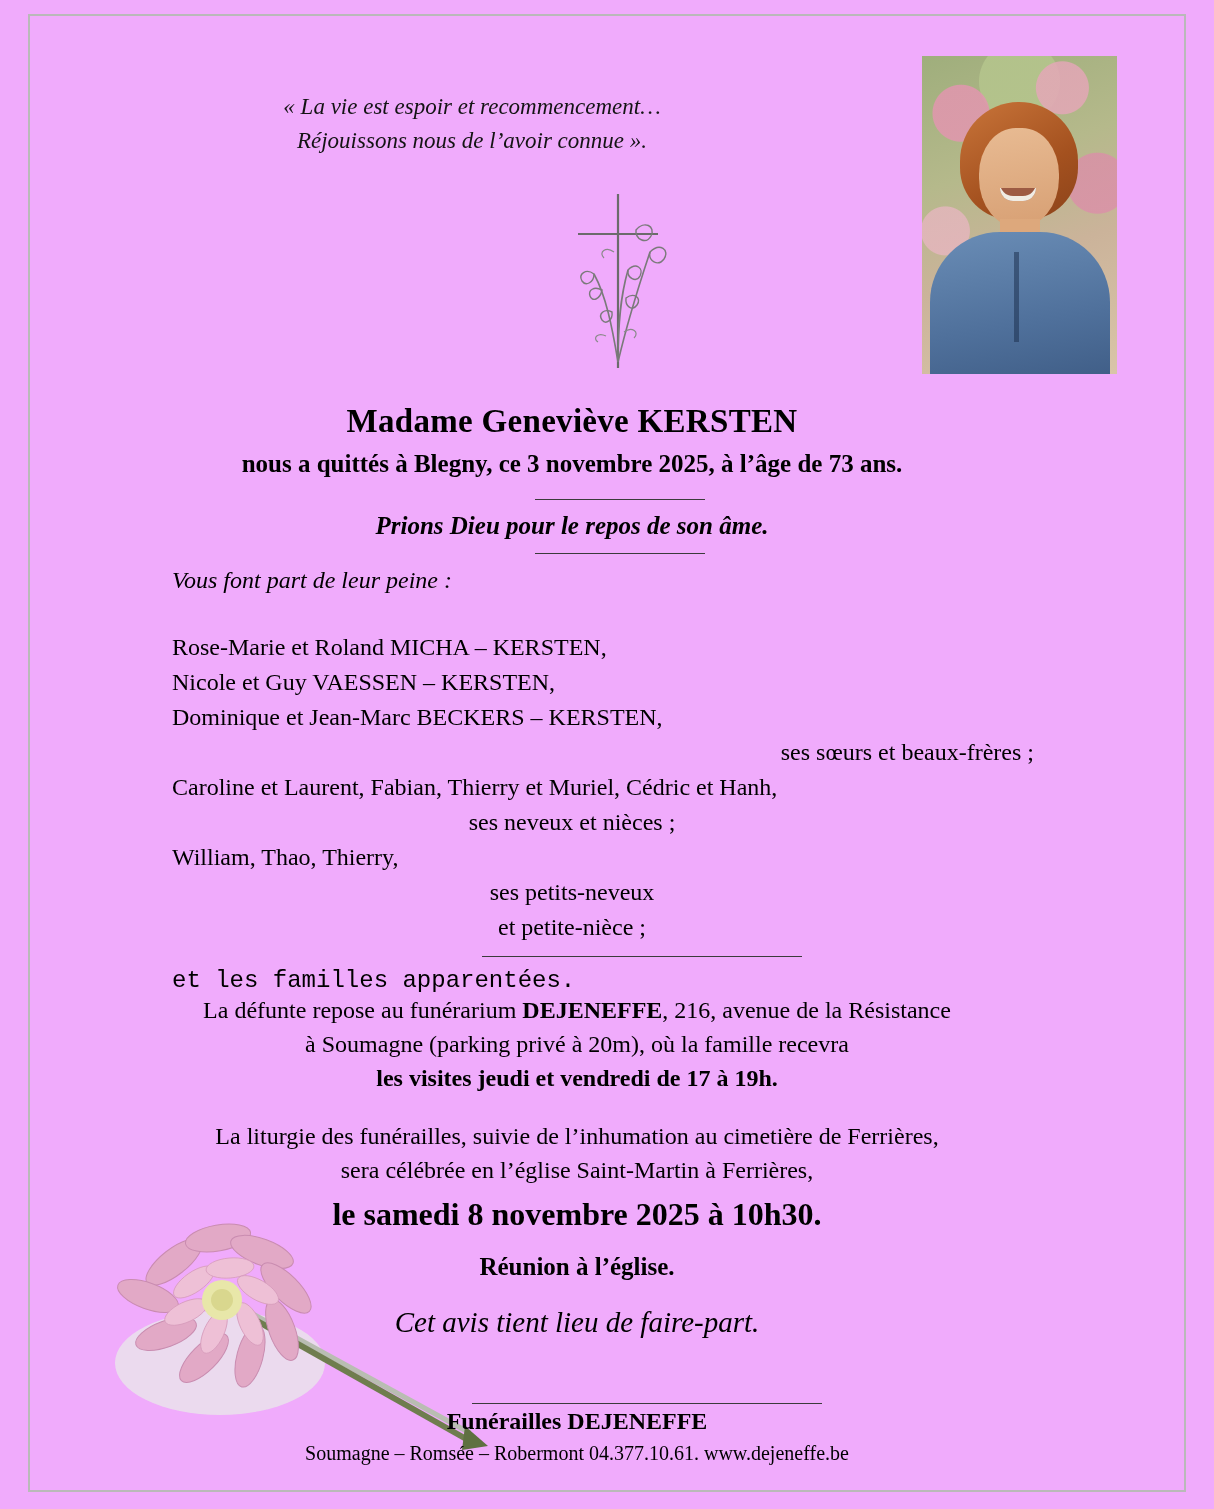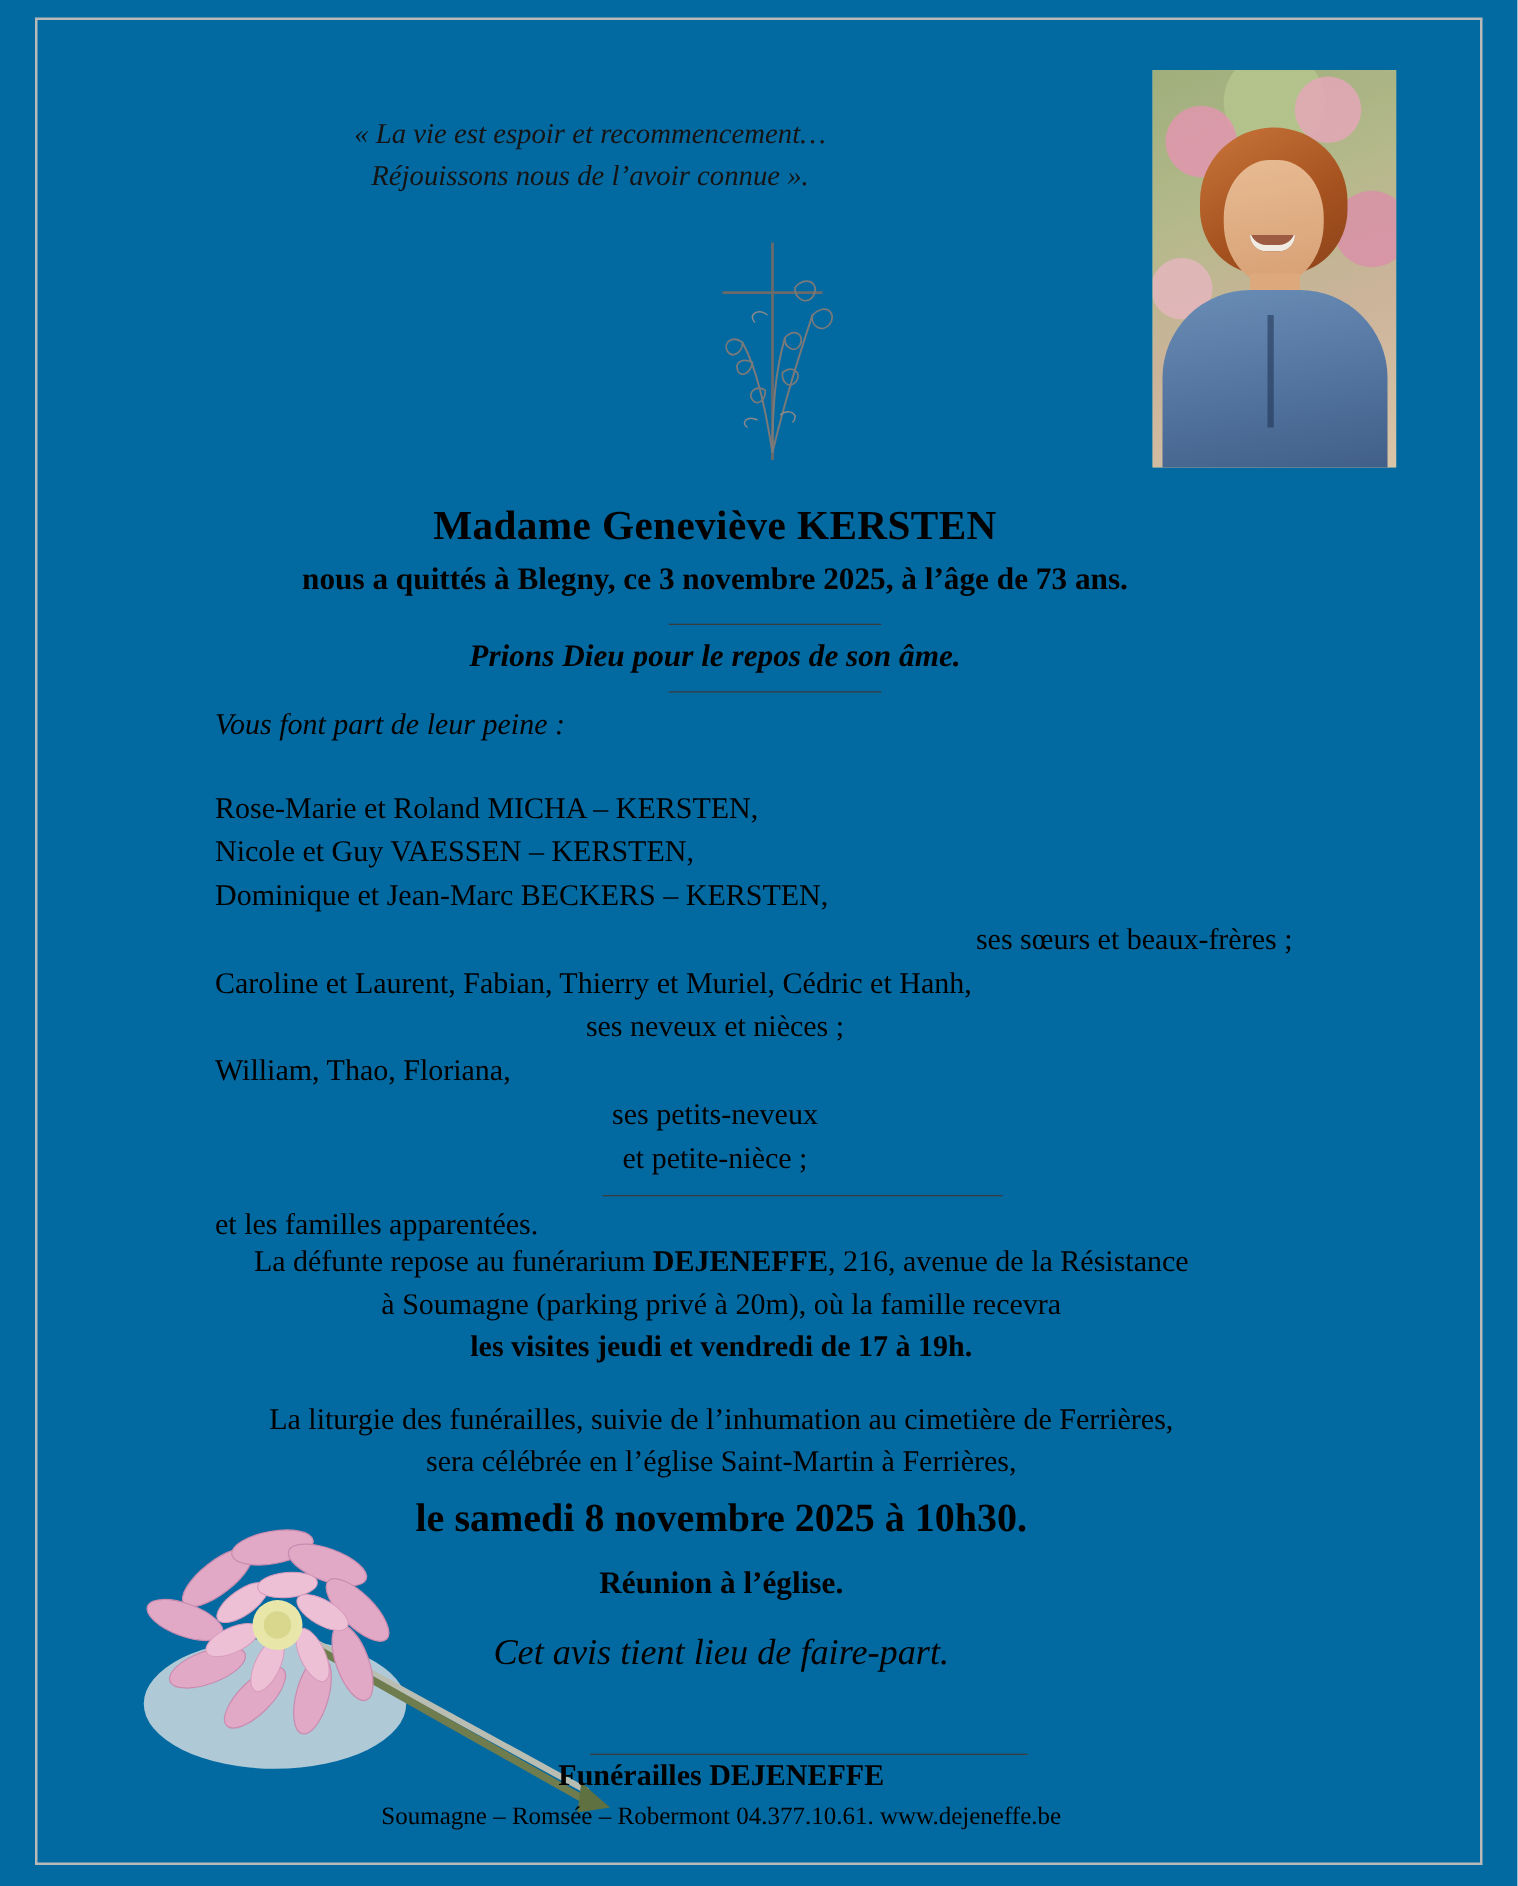--- a/index.html
+++ b/index.html
@@ -8,21 +8,21 @@
     background: #ffffff;
   }
   body {
     font-family: "Liberation Serif", serif;
     color: #000000;
   }
   .page {
     position: relative;
     width: 1214px;
     height: 1509px;
-    background: #0369a1;
+    background: #f0abfc;
     overflow: hidden;
   }
   .frame {
     position: absolute;
     left: 28px;
     top: 14px;
     width: 1158px;
     height: 1478px;
     border: 2px solid #b9b9b9;
     box-sizing: border-box;
@@ -172,21 +172,21 @@
   .fam .right {
     text-align: right;
     padding-right: 48px;
     margin: 0;
   }
   .fam .right2 {
     text-align: center;
     padding-right: 110px;
     margin: 0;
   }
-  .fam .tail { margin: 18px 0 0 0; }
+  .fam .tail { margin: 18px 0 0 0; font-family: Liberation Mono, monospace; }
 
   .rule-mid {
     position: absolute;
     left: 450px;
     top: 938px;
     width: 320px;
     border-top: 1px solid #3b3b3b;
   }
 
   
@@ -311,21 +311,21 @@
     <div class="rule-short r2"></div>
 
     <div class="fam">
       <p class="lead">Vous font part de leur peine :</p>
       <p class="ln">Rose-Marie et Roland MICHA – KERSTEN,</p>
       <p class="ln">Nicole et Guy VAESSEN – KERSTEN,</p>
       <p class="ln">Dominique et Jean-Marc BECKERS – KERSTEN,</p>
       <p class="right">ses sœurs et beaux-frères ;</p>
       <p class="ln">Caroline et Laurent, Fabian, Thierry et Muriel, Cédric et Hanh,</p>
       <p class="right2">ses neveux et nièces ;</p>
-      <p class="ln">William, Thao, Floriana,</p>
+      <p class="ln">William, Thao, Thierry,</p>
       <p class="right2">ses petits-neveux</p>
       <p class="right2">et petite-nièce ;</p>
       <p class="tail">et les familles apparentées.</p>
     </div>
 
     <div class="rule-mid"></div>
 
     <div class="cer">
       <div>
         <span>La défunte repose au funérarium </span><span class="b">DEJENEFFE</span><span>, 216, avenue de la Résistance</span>

